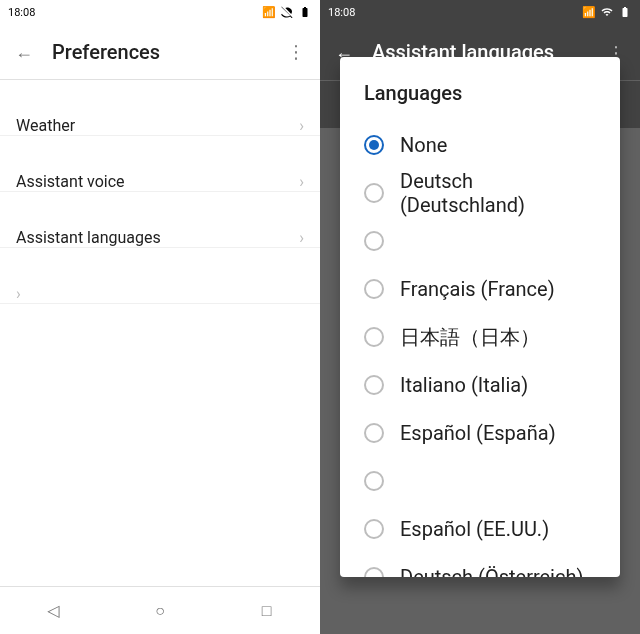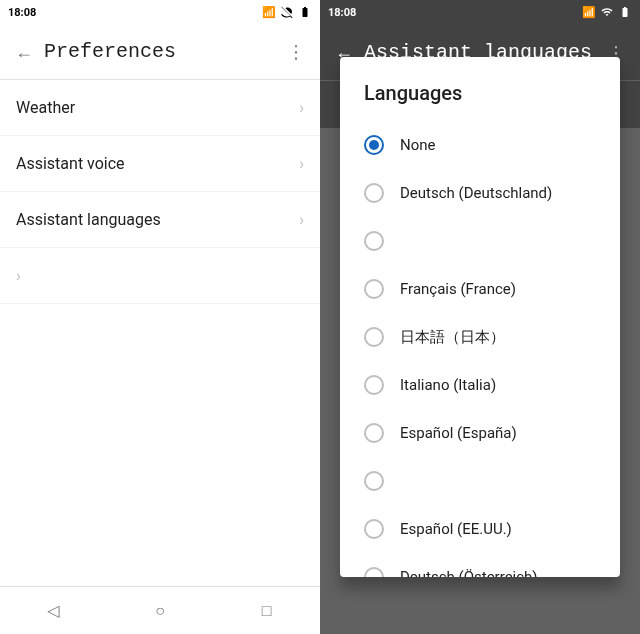--- a/index.html
+++ b/index.html
@@ -26,21 +26,21 @@
 
     
     .status-bar {
       height: 24px;
       background: #fff;
       display: flex;
       align-items: center;
       justify-content: space-between;
       padding: 0 8px;
       font-size: 11px;
-      font-weight: 700;
+      font-weight: 400;
       color: #000;
     }
 
     .status-bar-right {
       display: flex;
       align-items: center;
       gap: 4px;
     }
 
     .status-bar-dark {
@@ -61,21 +61,21 @@
     .app-bar-dark {
       background: #424242;
       border-bottom: none;
     }
 
     .app-bar-title {
       font-size: 20px;
       font-weight: 500;
       color: #212121;
       flex: 1;
-      font-family: Liberation Mono, monospace;
+      margin-left: 8px;
     }
 
     .app-bar-title-dark {
       color: #fff;
     }
 
     .icon-btn {
       width: 40px;
       height: 40px;
       display: flex;
@@ -93,21 +93,21 @@
 
     
     .menu-content {
       flex: 1;
       background: #fff;
     }
 
     .menu-item {
       height: 56px;
       display: flex;
-      align-items: center;
+      align-items: flex-end;
       justify-content: space-between;
       padding: 0 16px;
       border-bottom: 1px solid #f0f0f0;
       cursor: pointer;
       background: #fff;
       gap: 14px;
     }
 
     .menu-item-text {
       font-size: 16px;
@@ -205,21 +205,21 @@
 
     .radio.selected::after {
       content: '';
       width: 10px;
       height: 10px;
       border-radius: 50%;
       background: #1565C0;
     }
 
     .dialog-item-text {
-      font-size: 15px;
+      font-size: 20px;
       color: #212121;
     }
   </style>
 </head>
 <body>
 
 <div class="left-panel">
 
   <div class="status-bar">
     <span>18:08</span>

